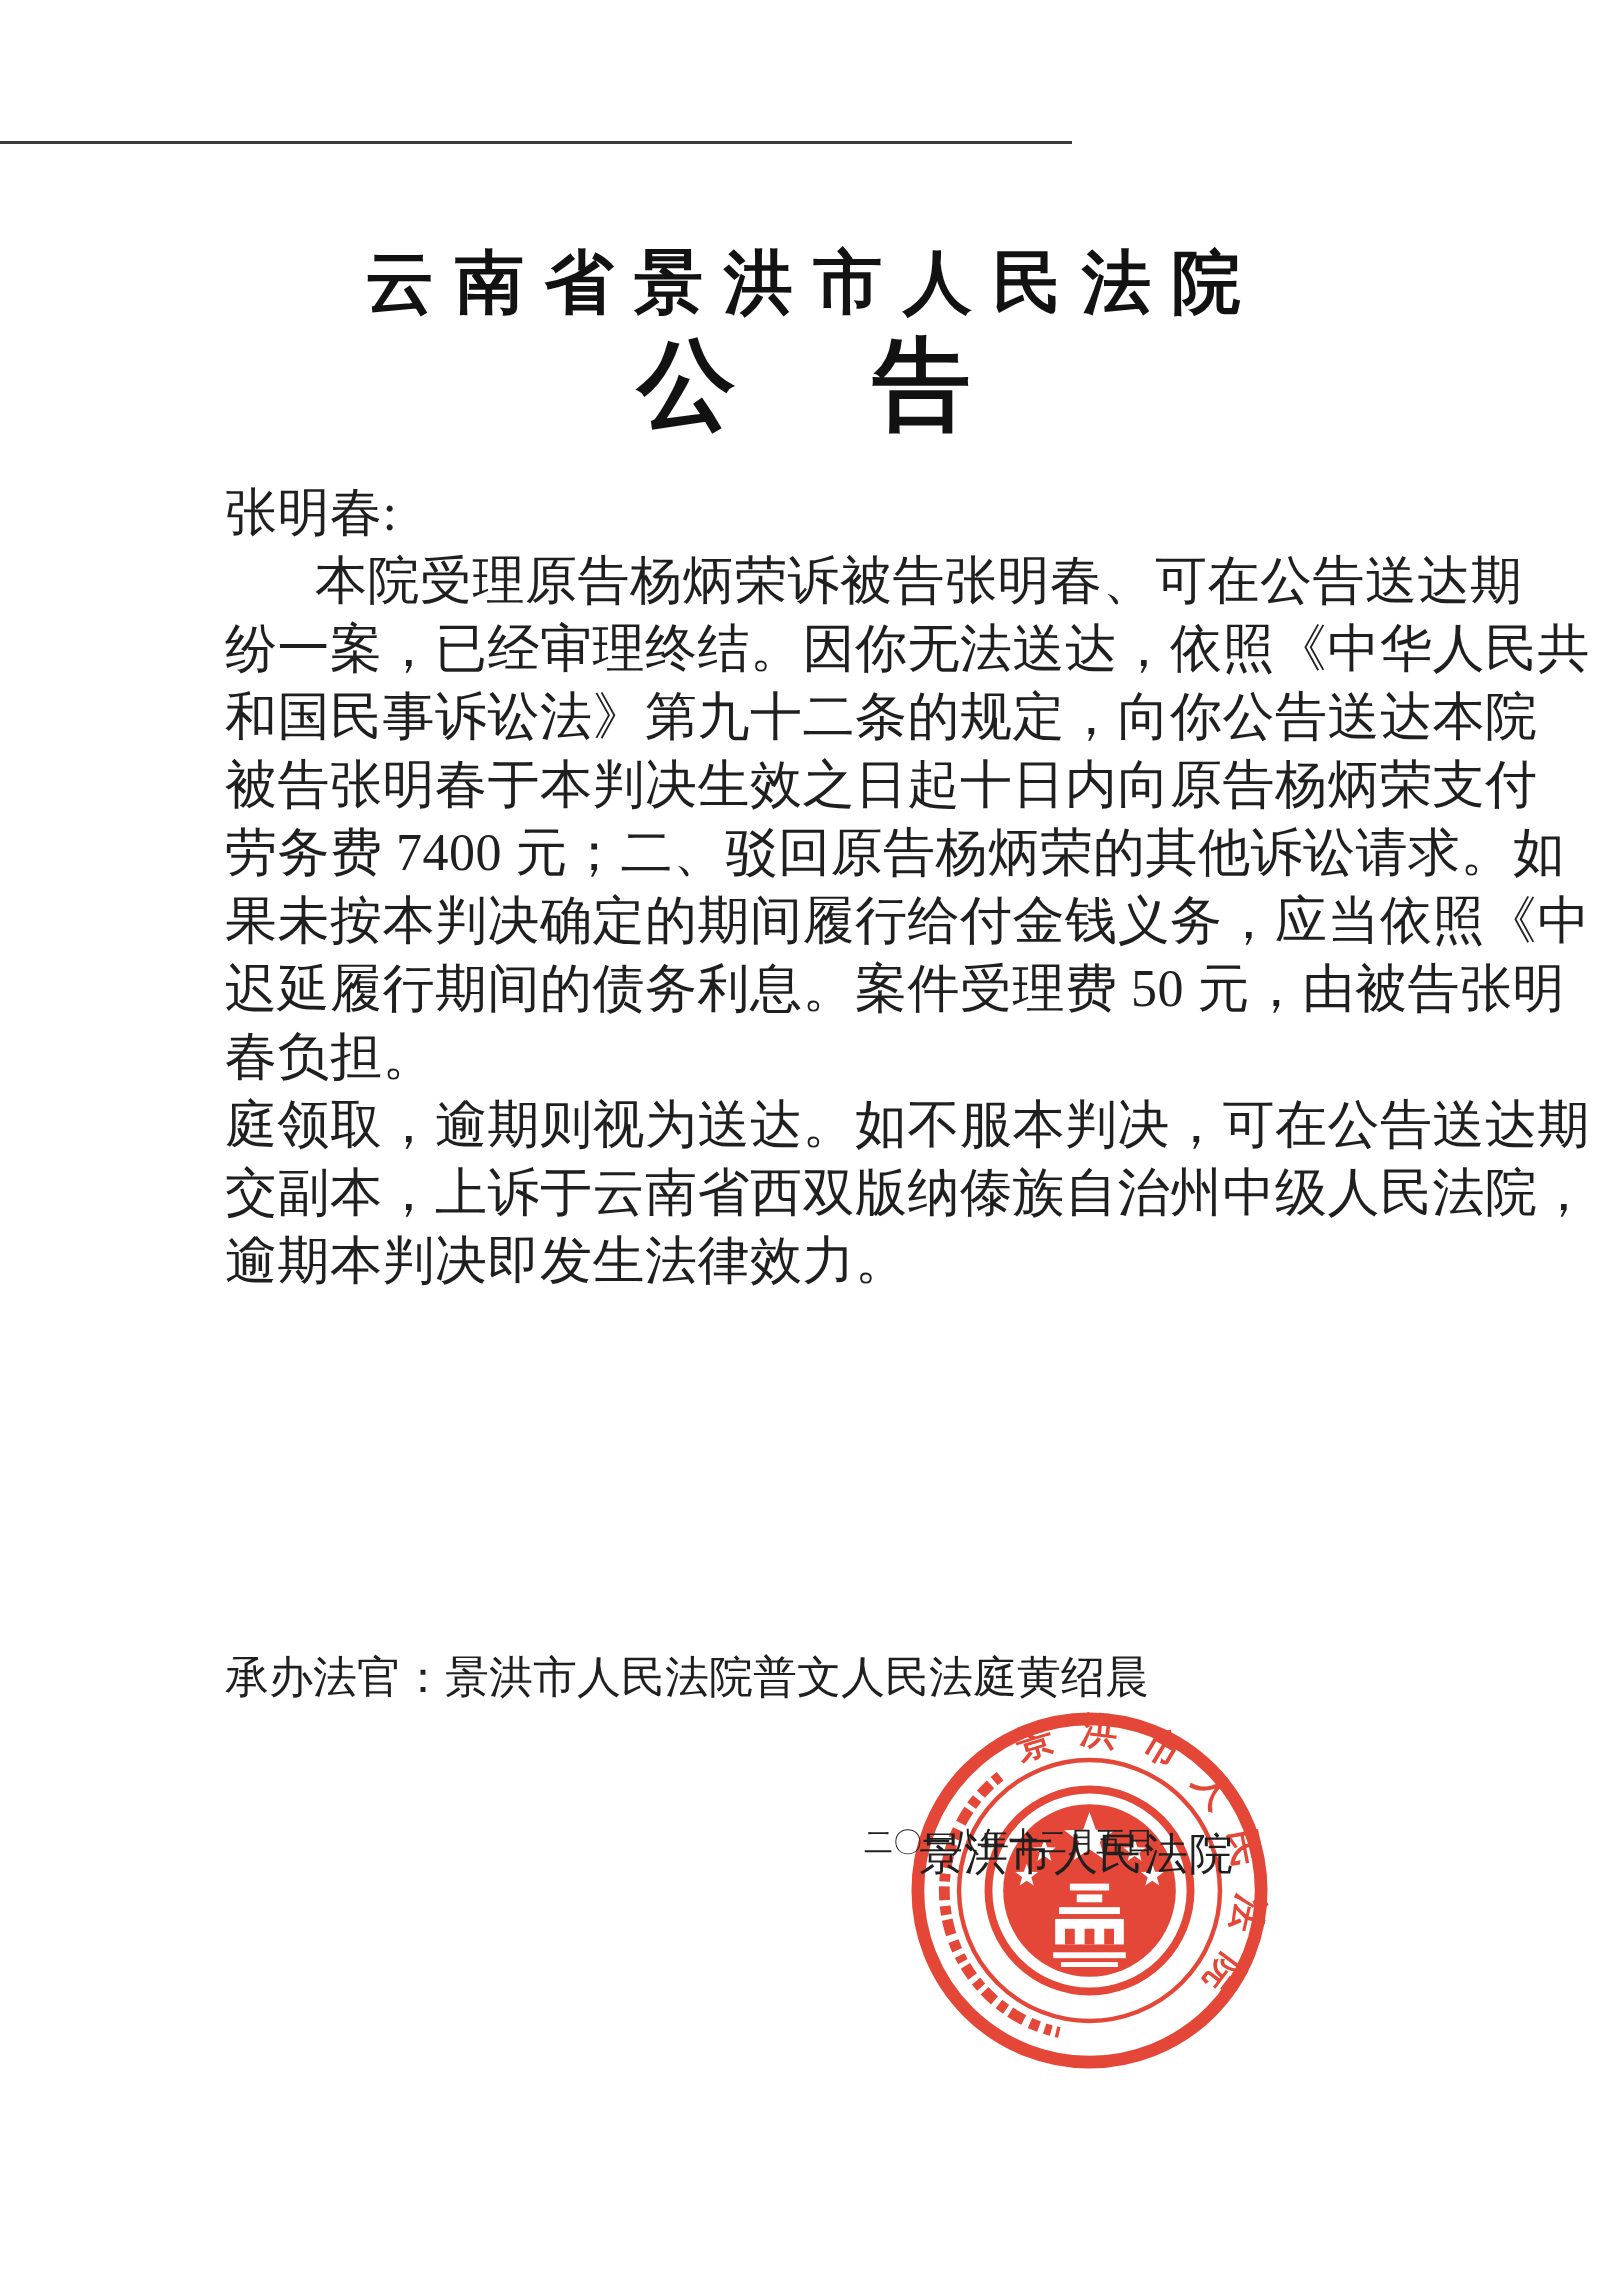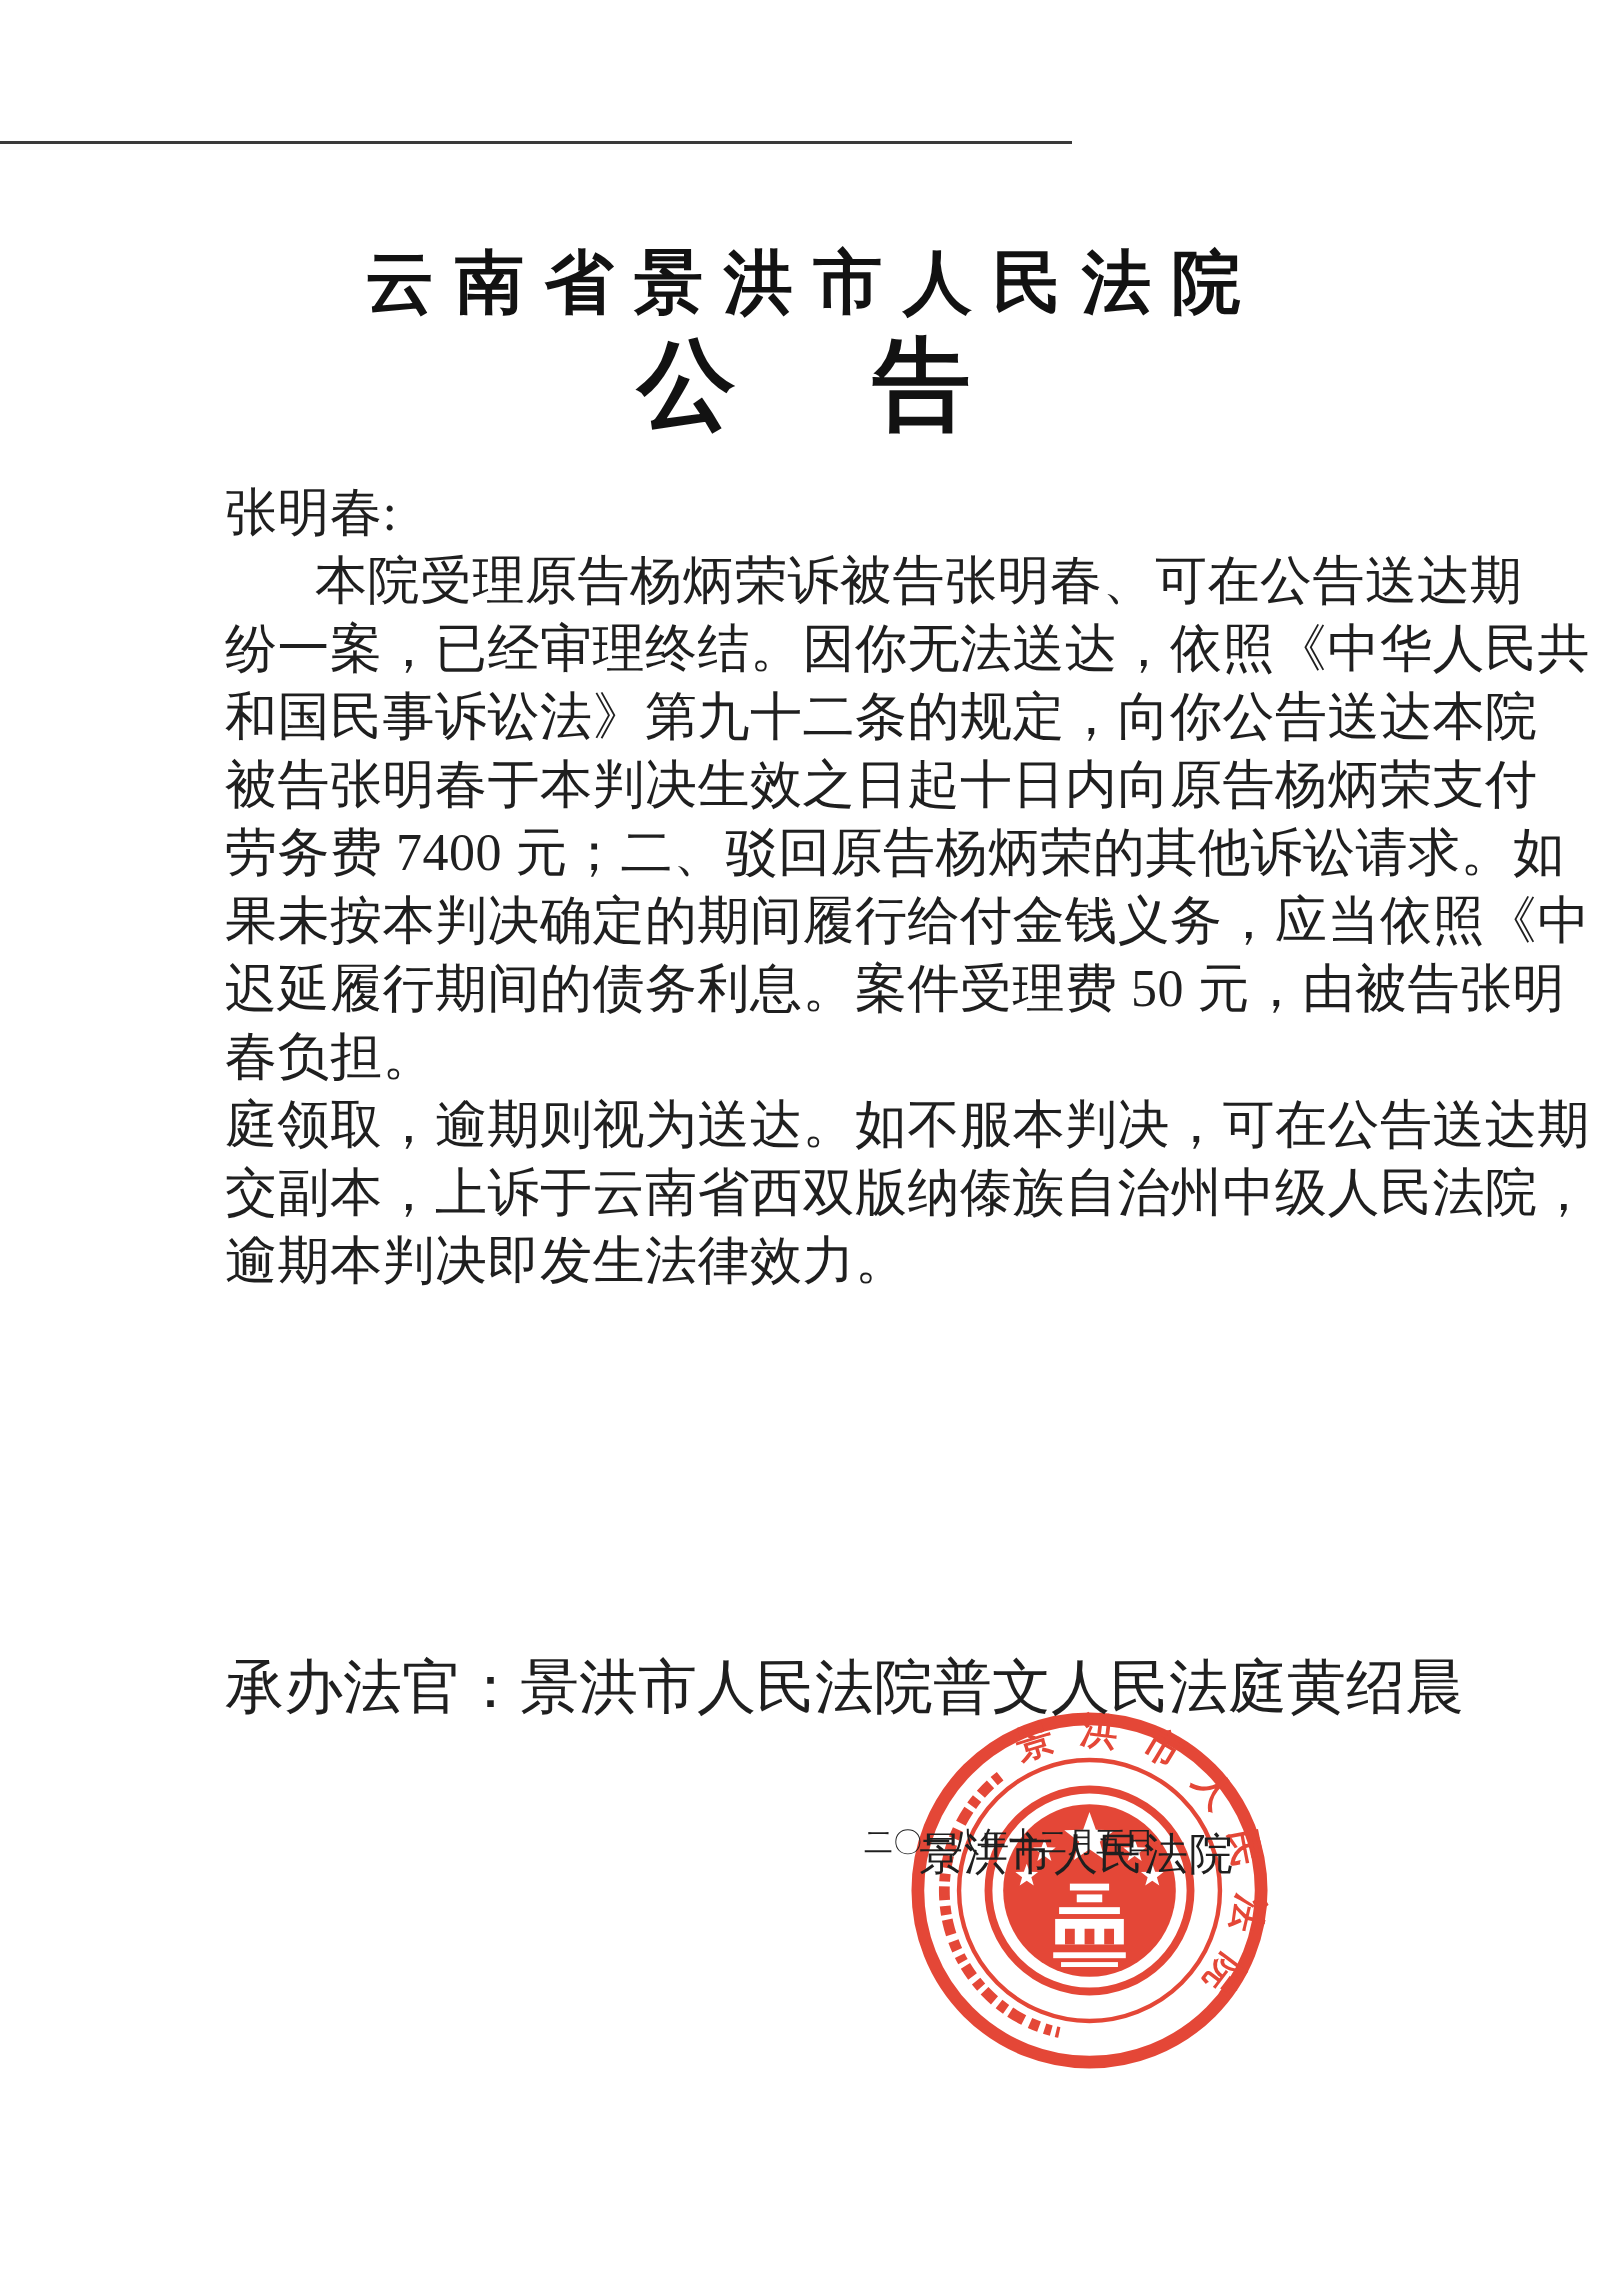--- a/index.html
+++ b/index.html
@@ -50,21 +50,21 @@
     width: 1166px;
     font-size: 52px;
     line-height: 68px;
     letter-spacing: 0.5px;
   }
   .line { white-space: nowrap; }
   .line.indent { text-indent: 90px; }
   .judge-line {
     position: absolute;
     left: 225px; top: 1648px;
-    font-size: 59px;
+    font-size: 44px;
     white-space: nowrap;
   }
   .sig-court {
     position: absolute;
     left: 919px; top: 1825px;
     font-size: 44px;
     letter-spacing: 1px;
     white-space: nowrap;
     z-index: 3;
   }

